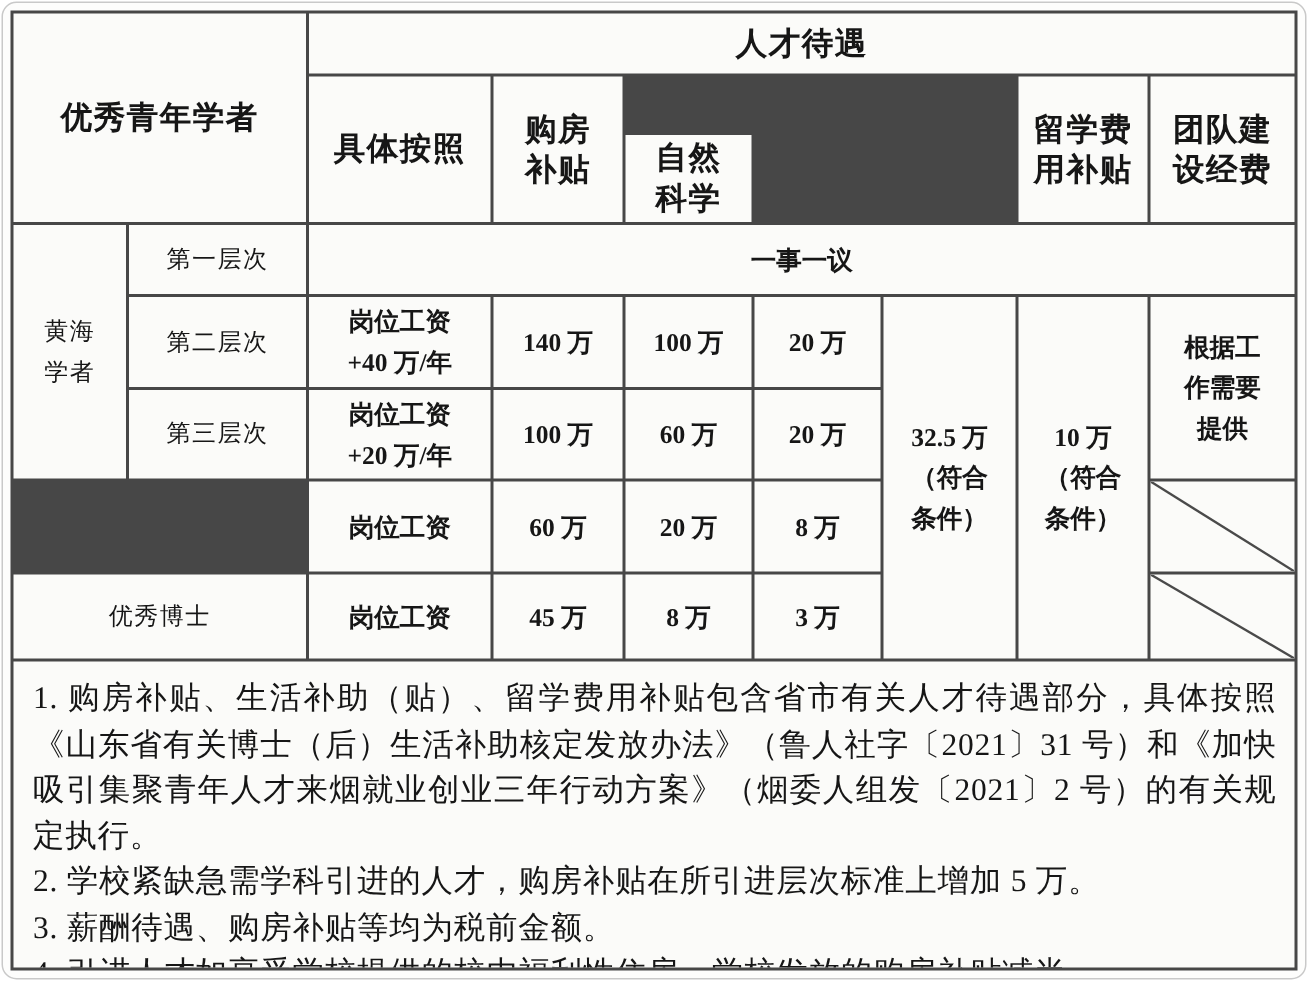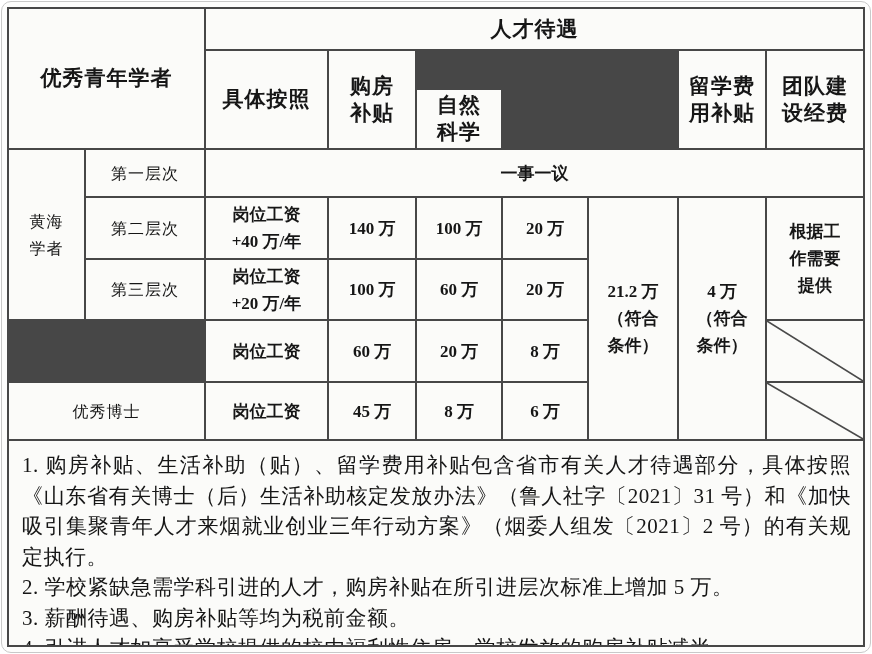--- a/index.html
+++ b/index.html
@@ -85,26 +85,26 @@
 
   <div class="cell val" style="grid-area:7/3/8/4">岗位工资</div>
   <div class="cell val" style="grid-area:7/4/8/5">60 万</div>
   <div class="cell val" style="grid-area:7/5/8/6">20 万</div>
   <div class="cell val" style="grid-area:7/6/8/7">8 万</div>
 
   <div class="cell lbl" style="grid-area:8/1/9/3">优秀博士</div>
   <div class="cell val" style="grid-area:8/3/9/4">岗位工资</div>
   <div class="cell val" style="grid-area:8/4/9/5">45 万</div>
   <div class="cell val" style="grid-area:8/5/9/6">8 万</div>
-  <div class="cell val" style="grid-area:8/6/9/7">6 万</div>
+  <div class="cell val" style="grid-area:8/6/9/7">3 万</div>
 
-  <div class="cell val" style="grid-area:5/7/9/8">21.2 万
+  <div class="cell val" style="grid-area:5/7/9/8">32.5 万
 （符合
 条件）</div>
-  <div class="cell val" style="grid-area:5/8/9/9">4 万
+  <div class="cell val" style="grid-area:5/8/9/9">10 万
 （符合
 条件）</div>
   <div class="cell val" style="grid-area:5/9/7/10">根据工
 作需要
 提供</div>
 
   <div class="cell slash" style="grid-area:7/9/8/10">
     <svg viewBox="0 0 100 100" preserveAspectRatio="none">
       <line x1="0" y1="0" x2="100" y2="100" stroke="#4a4a4a" stroke-width="1.6" vector-effect="non-scaling-stroke"></line>
     </svg>

